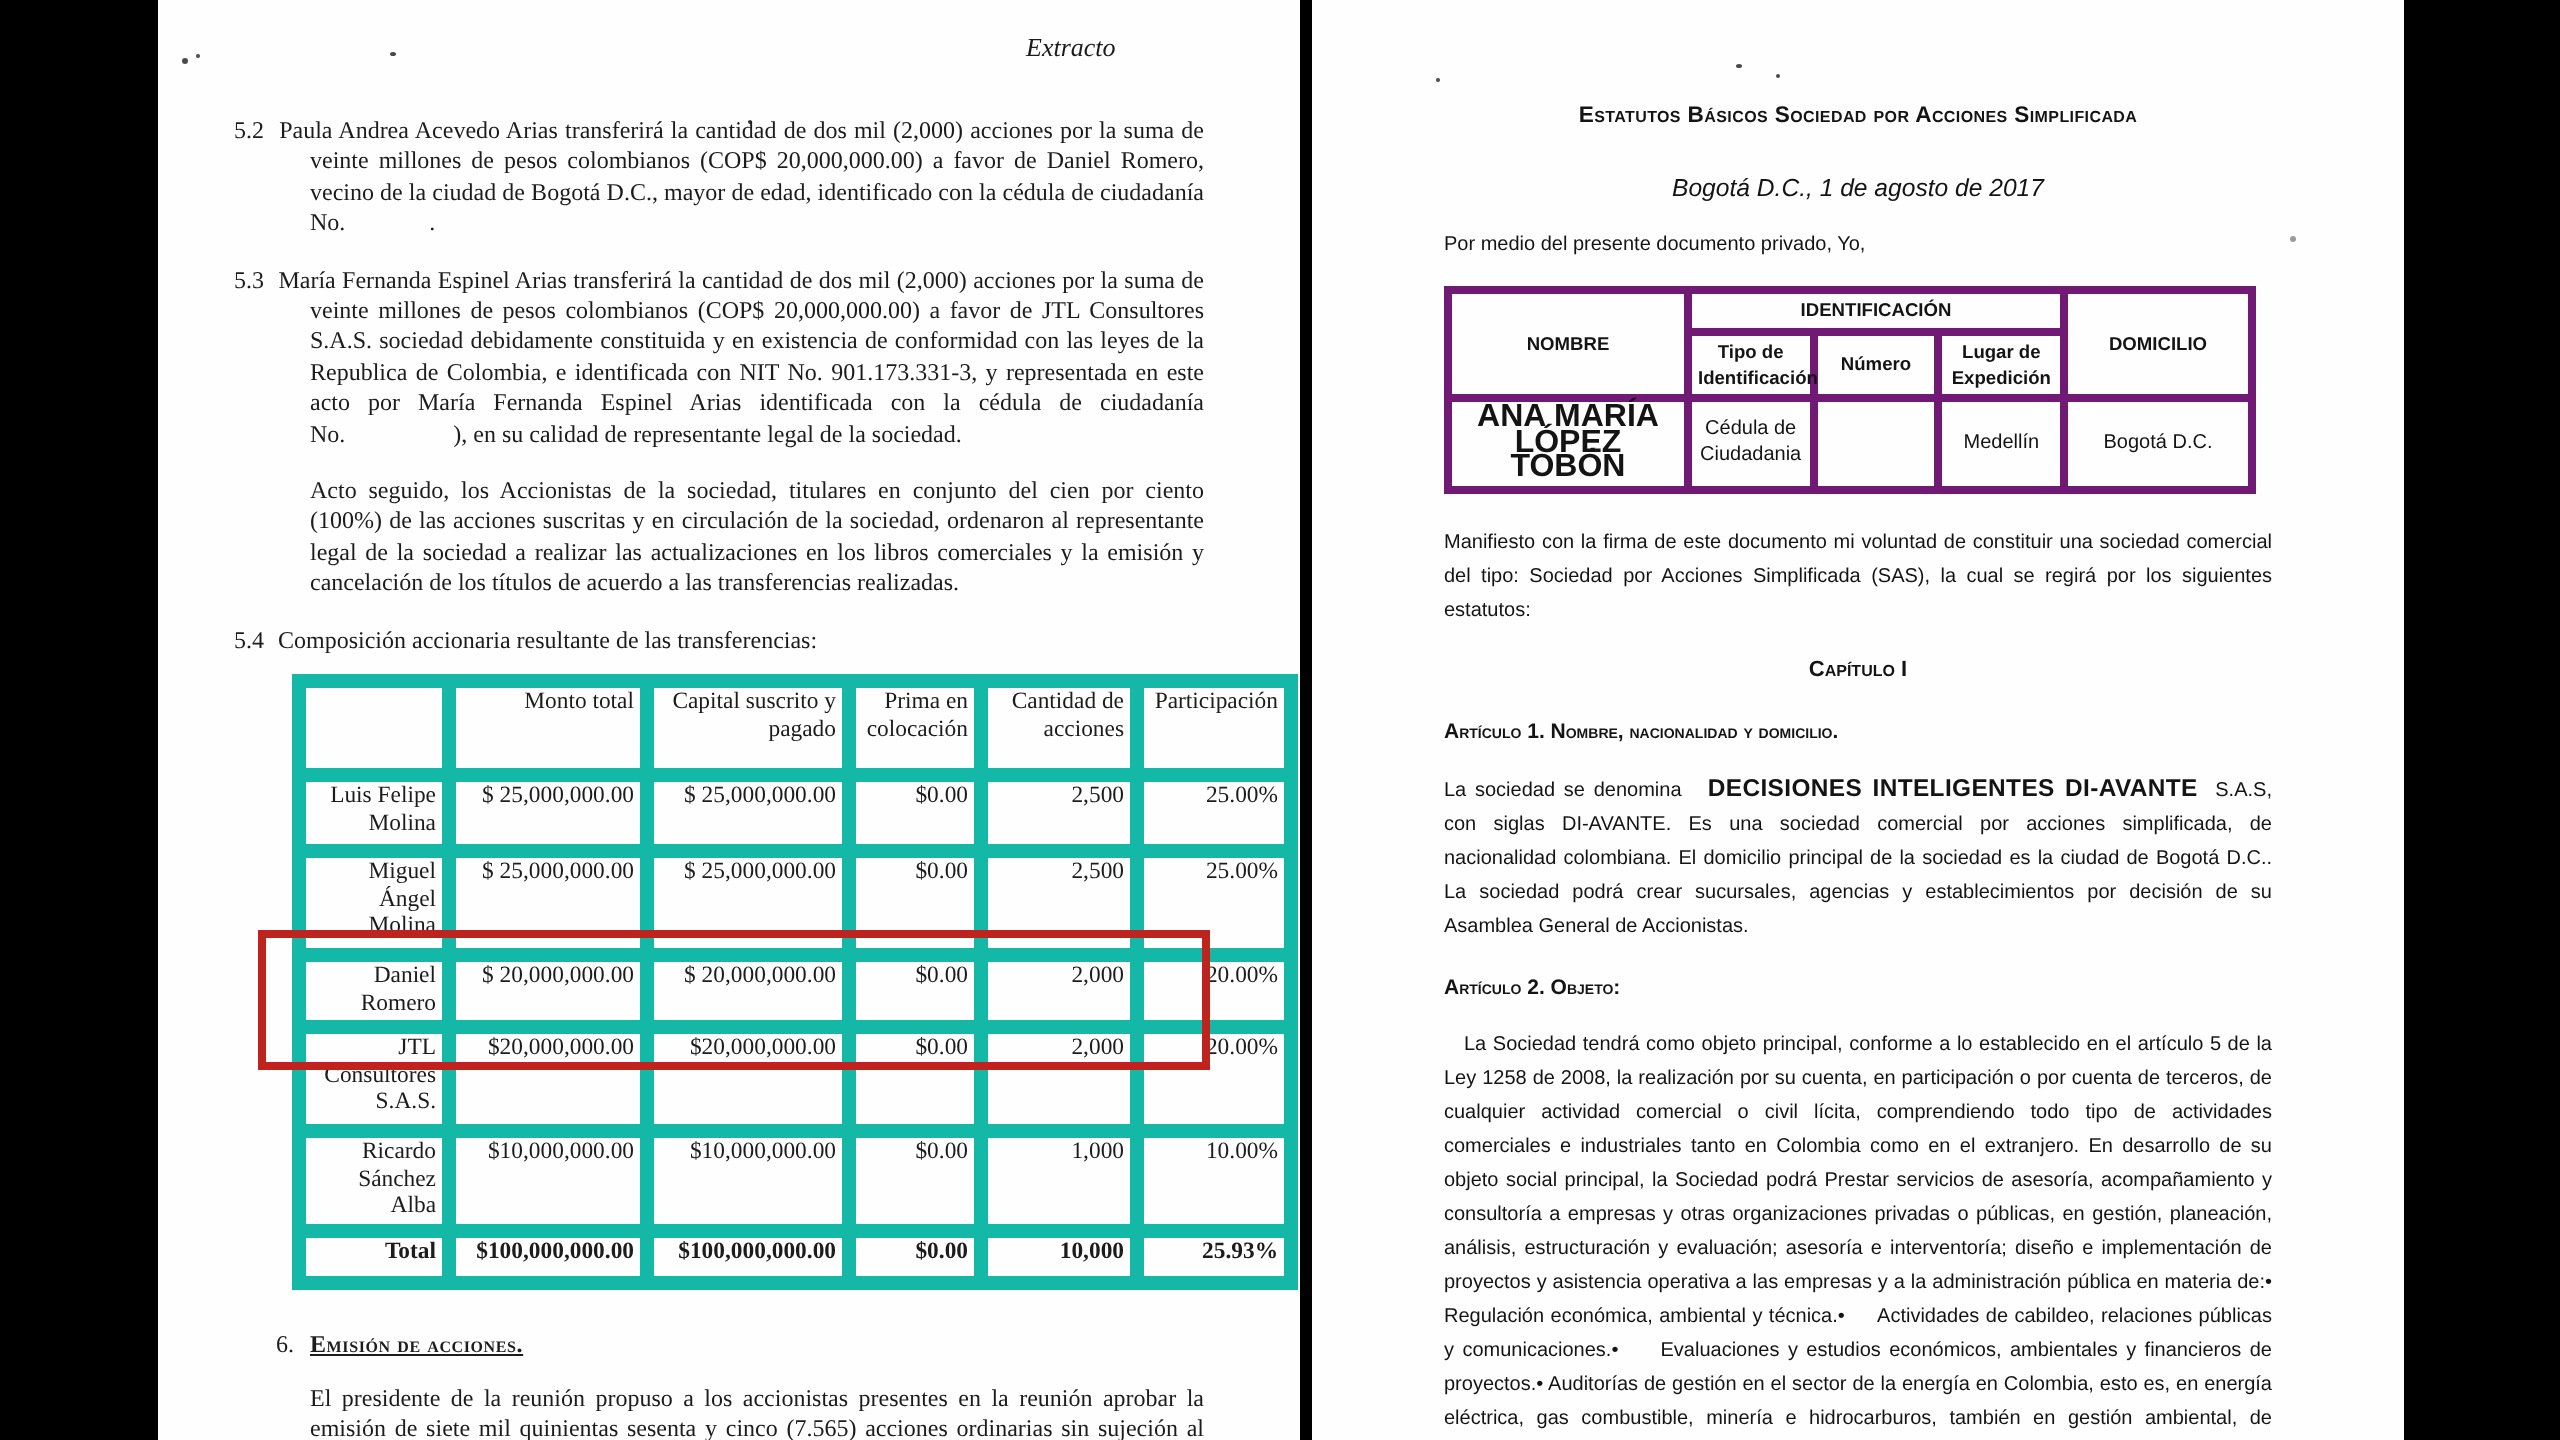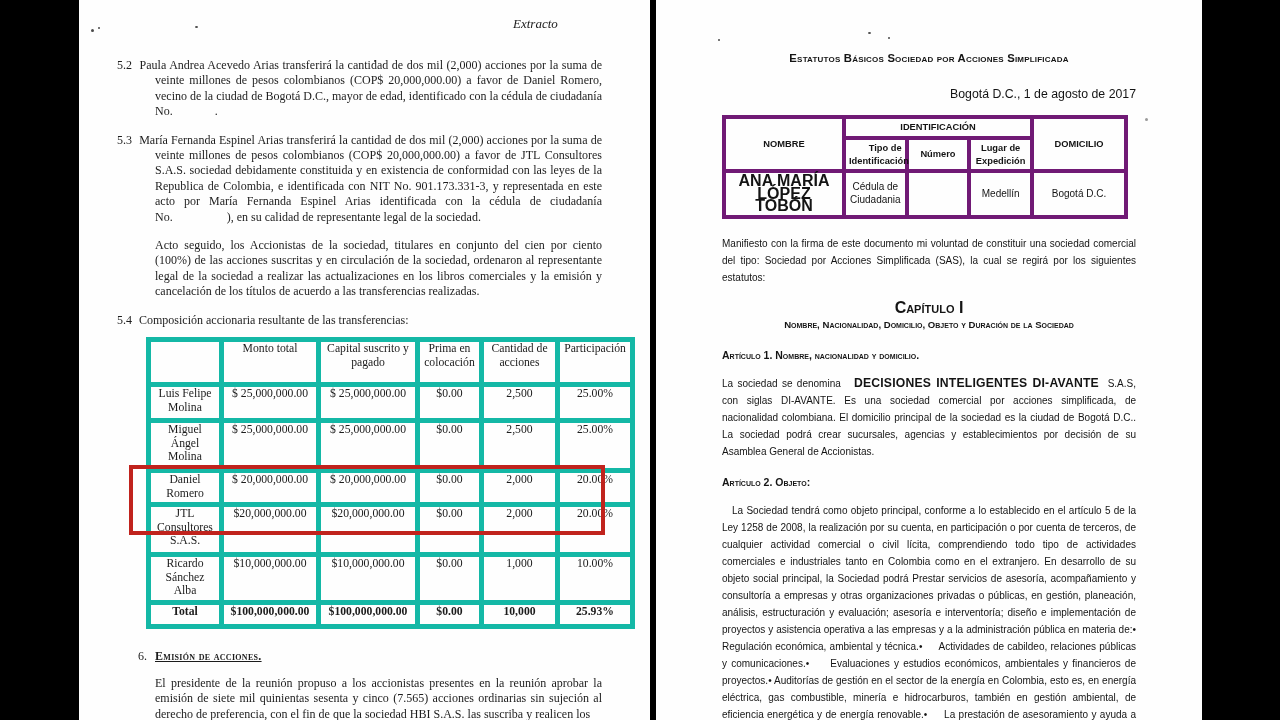--- a/index.html
+++ b/index.html
@@ -18,21 +18,21 @@
     font-size:12px;line-height:15.4px;color:#1c1c1c;text-align:justify;
   }
   .numbered{margin:0;padding-left:19px;text-indent:-19px;}
   .gap{margin-top:13px;}
   .plain{margin:13px 0 0;padding-left:19px;}
   .pnum{display:inline-block;width:auto;}
 
   .lp-table-wrap{position:relative;margin:9px 0 0 10px;width:430px;}
   table.lp-table{border-collapse:collapse;width:430px;font-size:11.7px;line-height:13.6px;table-layout:fixed;}
   table.lp-table th,table.lp-table td{
-    border:5px solid #14b8a6;padding:0 3px 2px;vertical-align:top;text-align:center;font-weight:normal;
+    border:7px solid #14b8a6;padding:0 3px 2px;vertical-align:top;text-align:right;font-weight:normal;
   }
   table.lp-table .c0{width:62px;} table.lp-table .c1{width:86px;}
   table.lp-table .c2{width:88px;} table.lp-table .c3{width:53px;}
   table.lp-table .c4{width:65px;} table.lp-table .c5{width:64px;}
   table.lp-table td.num{white-space:nowrap;}
   tr.lp-hdr th{height:38px;}
   tr.lp-r0 td{height:29px;} tr.lp-r1 td{height:43px;} tr.lp-r2 td{height:27px;}
   tr.lp-r3 td{height:43px;} tr.lp-r4 td{height:41px;} tr.lp-total td{height:17px;font-weight:bold;}
   .red-box{
     position:absolute;left:-17px;top:128px;width:468px;height:62px;
@@ -42,35 +42,35 @@
   .s6-title{margin-left:8px;font-weight:bold;font-variant:small-caps;text-decoration:underline;letter-spacing:0.3px;}
   .s6-para{margin:11px 0 0;padding-left:19px;}
 
   
   .rp-content{
     position:absolute;left:66px;top:50px;width:414px;
     font-family:"Liberation Sans", sans-serif;font-size:10px;line-height:17px;
     color:#141414;text-align:justify;
   }
   .rp-title{text-align:center;font-weight:bold;font-variant:small-caps;font-size:11.3px;letter-spacing:0.2px;}
-  .rp-date{margin-top:19px;text-align:right;font-size:12.3px;}
+  .rp-date{margin-top:19px;text-align:center;font-size:12.3px;font-style:italic;}
   .rp-intro{margin-top:11px;text-align:left;}
   table.rp-table{
     margin-top:12px;border-collapse:collapse;width:406px;text-align:center;
     font-size:10px;line-height:12.5px;table-layout:fixed;
   }
   table.rp-table th,table.rp-table td{border:4px solid #701a75;padding:2px 3px;vertical-align:middle;}
   table.rp-table th{font-weight:bold;font-size:9.3px;}
-  .rc0{width:110px;} .rc1{width:72px;text-align:right;} .rc2{width:74px;} .rc3{width:66px;} .rc4{width:84px;}
+  .rc0{width:110px;} .rc1{width:72px;} .rc2{width:74px;} .rc3{width:66px;} .rc4{width:84px;}
   tr.rp-ident th{height:13px;}
   tr.rp-sub th{height:24px;}
   tr.rp-data td{height:36px;}
   td.rp-name{font-weight:bold;font-size:16px;}
   .manifiesto{margin-top:16px;}
-  .cap-title{margin-top:13px;text-align:center;font-weight:bold;font-variant:small-caps;font-size:16px;}
+  .cap-title{margin-top:13px;text-align:center;font-weight:bold;font-variant:small-caps;font-size:11px;}
   .cap-sub{text-align:center;font-weight:bold;font-variant:small-caps;font-size:9.6px;}
   .art-title{margin-top:14px;font-weight:bold;font-variant:small-caps;text-align:left;font-size:10.5px;}
   .art-para{margin-top:11px;}
   .company-name{font-weight:bold;font-size:12.2px;letter-spacing:0.2px;}
   .art2-para{margin-top:11px;text-indent:10px;}
 
   
   .dot{position:absolute;background:#4a4a4a;border-radius:50%;}
 </style>
 </head>
@@ -168,20 +168,21 @@
   <div class="dot" style="left:212px;top:32px;width:3px;height:2px;"></div>
   <div class="dot" style="left:232px;top:37px;width:2px;height:2px;"></div>
   <div class="dot" style="left:62px;top:39px;width:2px;height:2px;"></div>
   <div class="dot" style="left:489px;top:118px;width:3px;height:3px;background:#9a9a9a;"></div>
 
   <div class="rp-content">
     <div class="rp-title">Estatutos Básicos Sociedad por Acciones Simplificada</div>
 
     <div class="rp-date">Bogotá D.C., 1 de agosto de 2017</div>
 
+    <div class="rp-intro">Por medio del presente documento privado, Yo,</div>
 
     <table class="rp-table">
       <tbody>
           <tr class="rp-ident">
         <th class="rc0" rowspan="2">NOMBRE</th>
         <th colspan="3">IDENTIFICACIÓN</th>
         <th class="rc4" rowspan="2">DOMICILIO</th>
       </tr>
       <tr class="rp-sub">
         <th class="rc1">Tipo de Identificación</th>
@@ -194,21 +195,20 @@
         <td></td>
         <td>Medellín</td>
         <td>Bogotá D.C.</td>
       </tr>
     </tbody>
       </table>
 
     <p class="manifiesto">Manifiesto  con la firma de este documento mi voluntad de constituir una sociedad comercial del tipo: Sociedad por Acciones Simplificada (SAS), la cual se regirá por los siguientes estatutos:</p>
 
     <div class="cap-title">Capítulo I</div>
-    <div class="cap-sub">Nombre, Nacionalidad, Domicilio, Objeto y Duración de la Sociedad</div>
 
     <div class="art-title">Artículo 1. Nombre, nacionalidad y domicilio.</div>
 
     <p class="art-para"><span>La sociedad se denomina</span>&nbsp;&nbsp;&nbsp;<span class="company-name">DECISIONES INTELIGENTES DI-AVANTE</span>&nbsp;&nbsp;<span>S.A.S, con siglas DI-AVANTE. Es una sociedad comercial por acciones simplificada, de nacionalidad colombiana. El domicilio principal de la sociedad es la ciudad de Bogotá D.C.. La sociedad podrá crear sucursales, agencias y establecimientos por decisión de su Asamblea General de Accionistas.</span></p>
 
     <div class="art-title">Artículo 2. Objeto:</div>
 
     <p class="art2-para">La Sociedad tendrá como objeto principal, conforme a lo establecido en el artículo 5 de la Ley 1258 de 2008, la realización por su cuenta, en participación o por cuenta de terceros, de cualquier actividad comercial o civil lícita, comprendiendo todo tipo de actividades comerciales e industriales tanto en Colombia como en el extranjero. En desarrollo de su objeto social principal, la Sociedad podrá Prestar servicios de asesoría, acompañamiento y consultoría a empresas y otras organizaciones privadas o públicas, en gestión, planeación, análisis, estructuración y evaluación; asesoría e interventoría; diseño e implementación de proyectos y asistencia operativa a las empresas y a la administración pública en materia de:• Regulación económica, ambiental y técnica.•&nbsp;&nbsp;&nbsp;&nbsp;&nbsp;Actividades de cabildeo, relaciones públicas y comunicaciones.•&nbsp;&nbsp;&nbsp;&nbsp;&nbsp;Evaluaciones y estudios económicos, ambientales y financieros de proyectos.• Auditorías de gestión en el sector de la energía en Colombia, esto es, en energía eléctrica, gas combustible, minería e hidrocarburos, también en gestión ambiental, de eficiencia energética y de energía renovable.•&nbsp;&nbsp;&nbsp;&nbsp;&nbsp;La prestación de asesoramiento y ayuda a las empresas y a las entidades públicas en materia de planificación, organización, dirección y control, información administrativa, etcétera.•&nbsp;&nbsp;&nbsp;&nbsp;&nbsp;La estructuración de proyectos de infraestructura mediante el mecanismo de obra pública o de Asociaciones Público Privadas –APP- por medio de contratos de concesión. •&nbsp;&nbsp;&nbsp;&nbsp;&nbsp;Consultoría para organismos nacionales e internacionales en materia de política pública o de gestión de proyectos.•&nbsp;&nbsp;&nbsp;&nbsp;&nbsp;Actividades de arquitectura e ingeniería y otras actividades</p>
   </div>
 </div>

